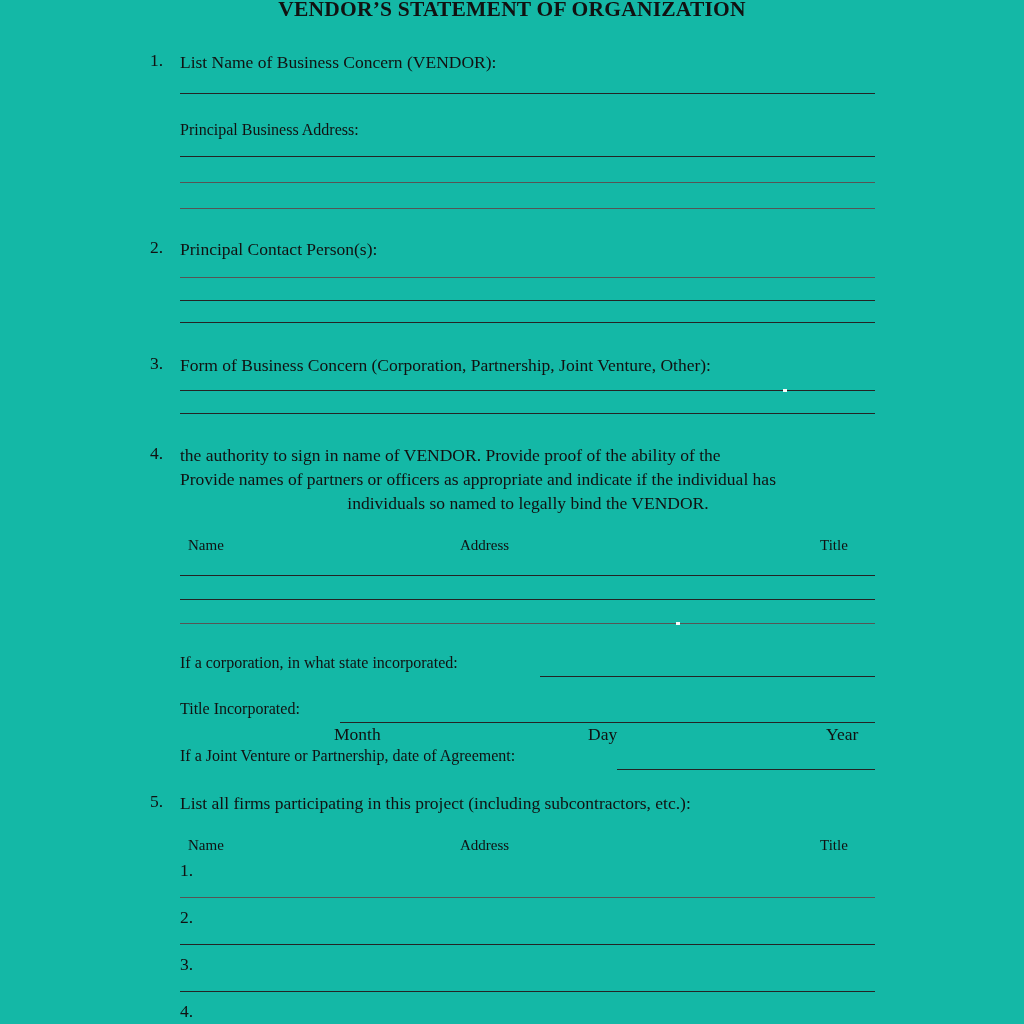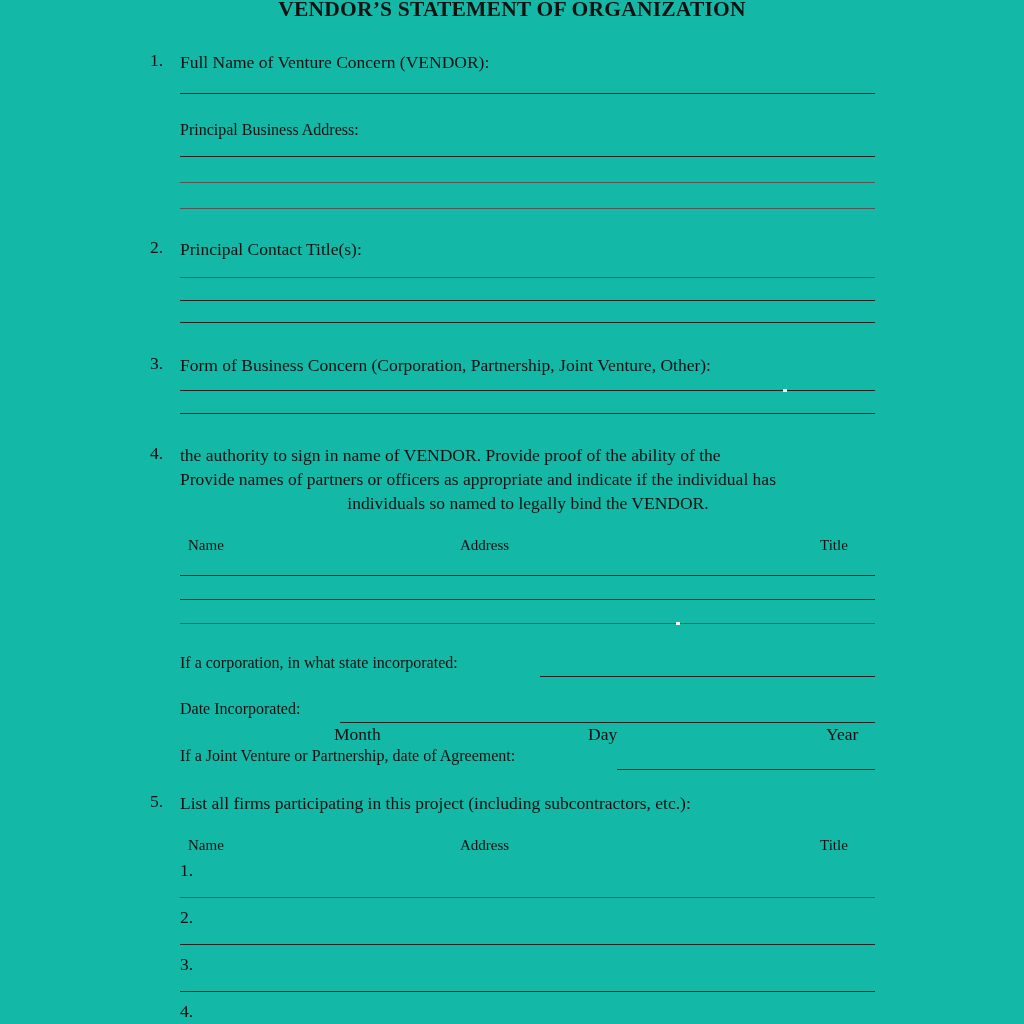--- a/index.html
+++ b/index.html
@@ -117,34 +117,34 @@
 </style>
 </head>
 <body>
 
 <div class="page">
 
   <div class="doc-title">VENDOR’S STATEMENT OF ORGANIZATION</div>
 
   <div class="item" style="top:50px;">
     <span class="item-num">1.</span>
-    <div class="item-body">Full Name of Venture Concern (VENDOR):</div>
+    <div class="item-body">List Name of Business Concern (VENDOR):</div>
   </div>
 
   <div class="rule dark" style="left:180px; top:93px; width:695px;"></div>
 
   <div class="sub-label" style="left:180px; top:121px;">Principal Business Address:</div>
 
   <div class="rule dark" style="left:180px; top:156px; width:695px;"></div>
   <div class="rule soft" style="left:180px; top:182px; width:695px;"></div>
   <div class="rule soft" style="left:180px; top:208px; width:695px;"></div>
 
   <div class="item" style="top:237px;">
     <span class="item-num">2.</span>
-    <div class="item-body">Principal Contact Title(s):</div>
+    <div class="item-body">Principal Contact Person(s):</div>
   </div>
 
   <div class="rule soft" style="left:180px; top:277px; width:695px;"></div>
   <div class="rule dark" style="left:180px; top:300px; width:695px;"></div>
   <div class="rule dark" style="left:180px; top:322px; width:695px;"></div>
 
   <div class="item" style="top:353px;">
     <span class="item-num">3.</span>
     <div class="item-body">Form of Business Concern (Corporation, Partnership, Joint Venture, Other):</div>
   </div>
@@ -167,21 +167,21 @@
   <div class="col-head" style="left:812px; top:537px;">Title</div>
 
   <div class="rule dark" style="left:180px; top:575px; width:695px;"></div>
   <div class="rule dark" style="left:180px; top:599px; width:695px;"></div>
   <div class="rule soft" style="left:180px; top:623px; width:695px;"></div>
   <div class="rule-gap" style="left:676px; top:622px; width:4px;"></div>
 
   <div class="sub-label" style="left:180px; top:654px;">If a corporation, in what state incorporated:</div>
   <div class="rule dark" style="left:540px; top:676px; width:335px;"></div>
 
-  <div class="sub-label" style="left:180px; top:700px;">Date Incorporated:</div>
+  <div class="sub-label" style="left:180px; top:700px;">Title Incorporated:</div>
   <div class="rule dark" style="left:340px; top:722px; width:535px;"></div>
 
   <div class="date-label" style="left:334px; top:724px;">Month</div>
   <div class="date-label" style="left:588px; top:724px;">Day</div>
   <div class="date-label" style="left:826px; top:724px;">Year</div>
 
   <div class="sub-label" style="left:180px; top:747px;">If a Joint Venture or Partnership, date of Agreement:</div>
   <div class="rule dark" style="left:617px; top:769px; width:258px;"></div>
 
   <div class="item" style="top:791px;">

